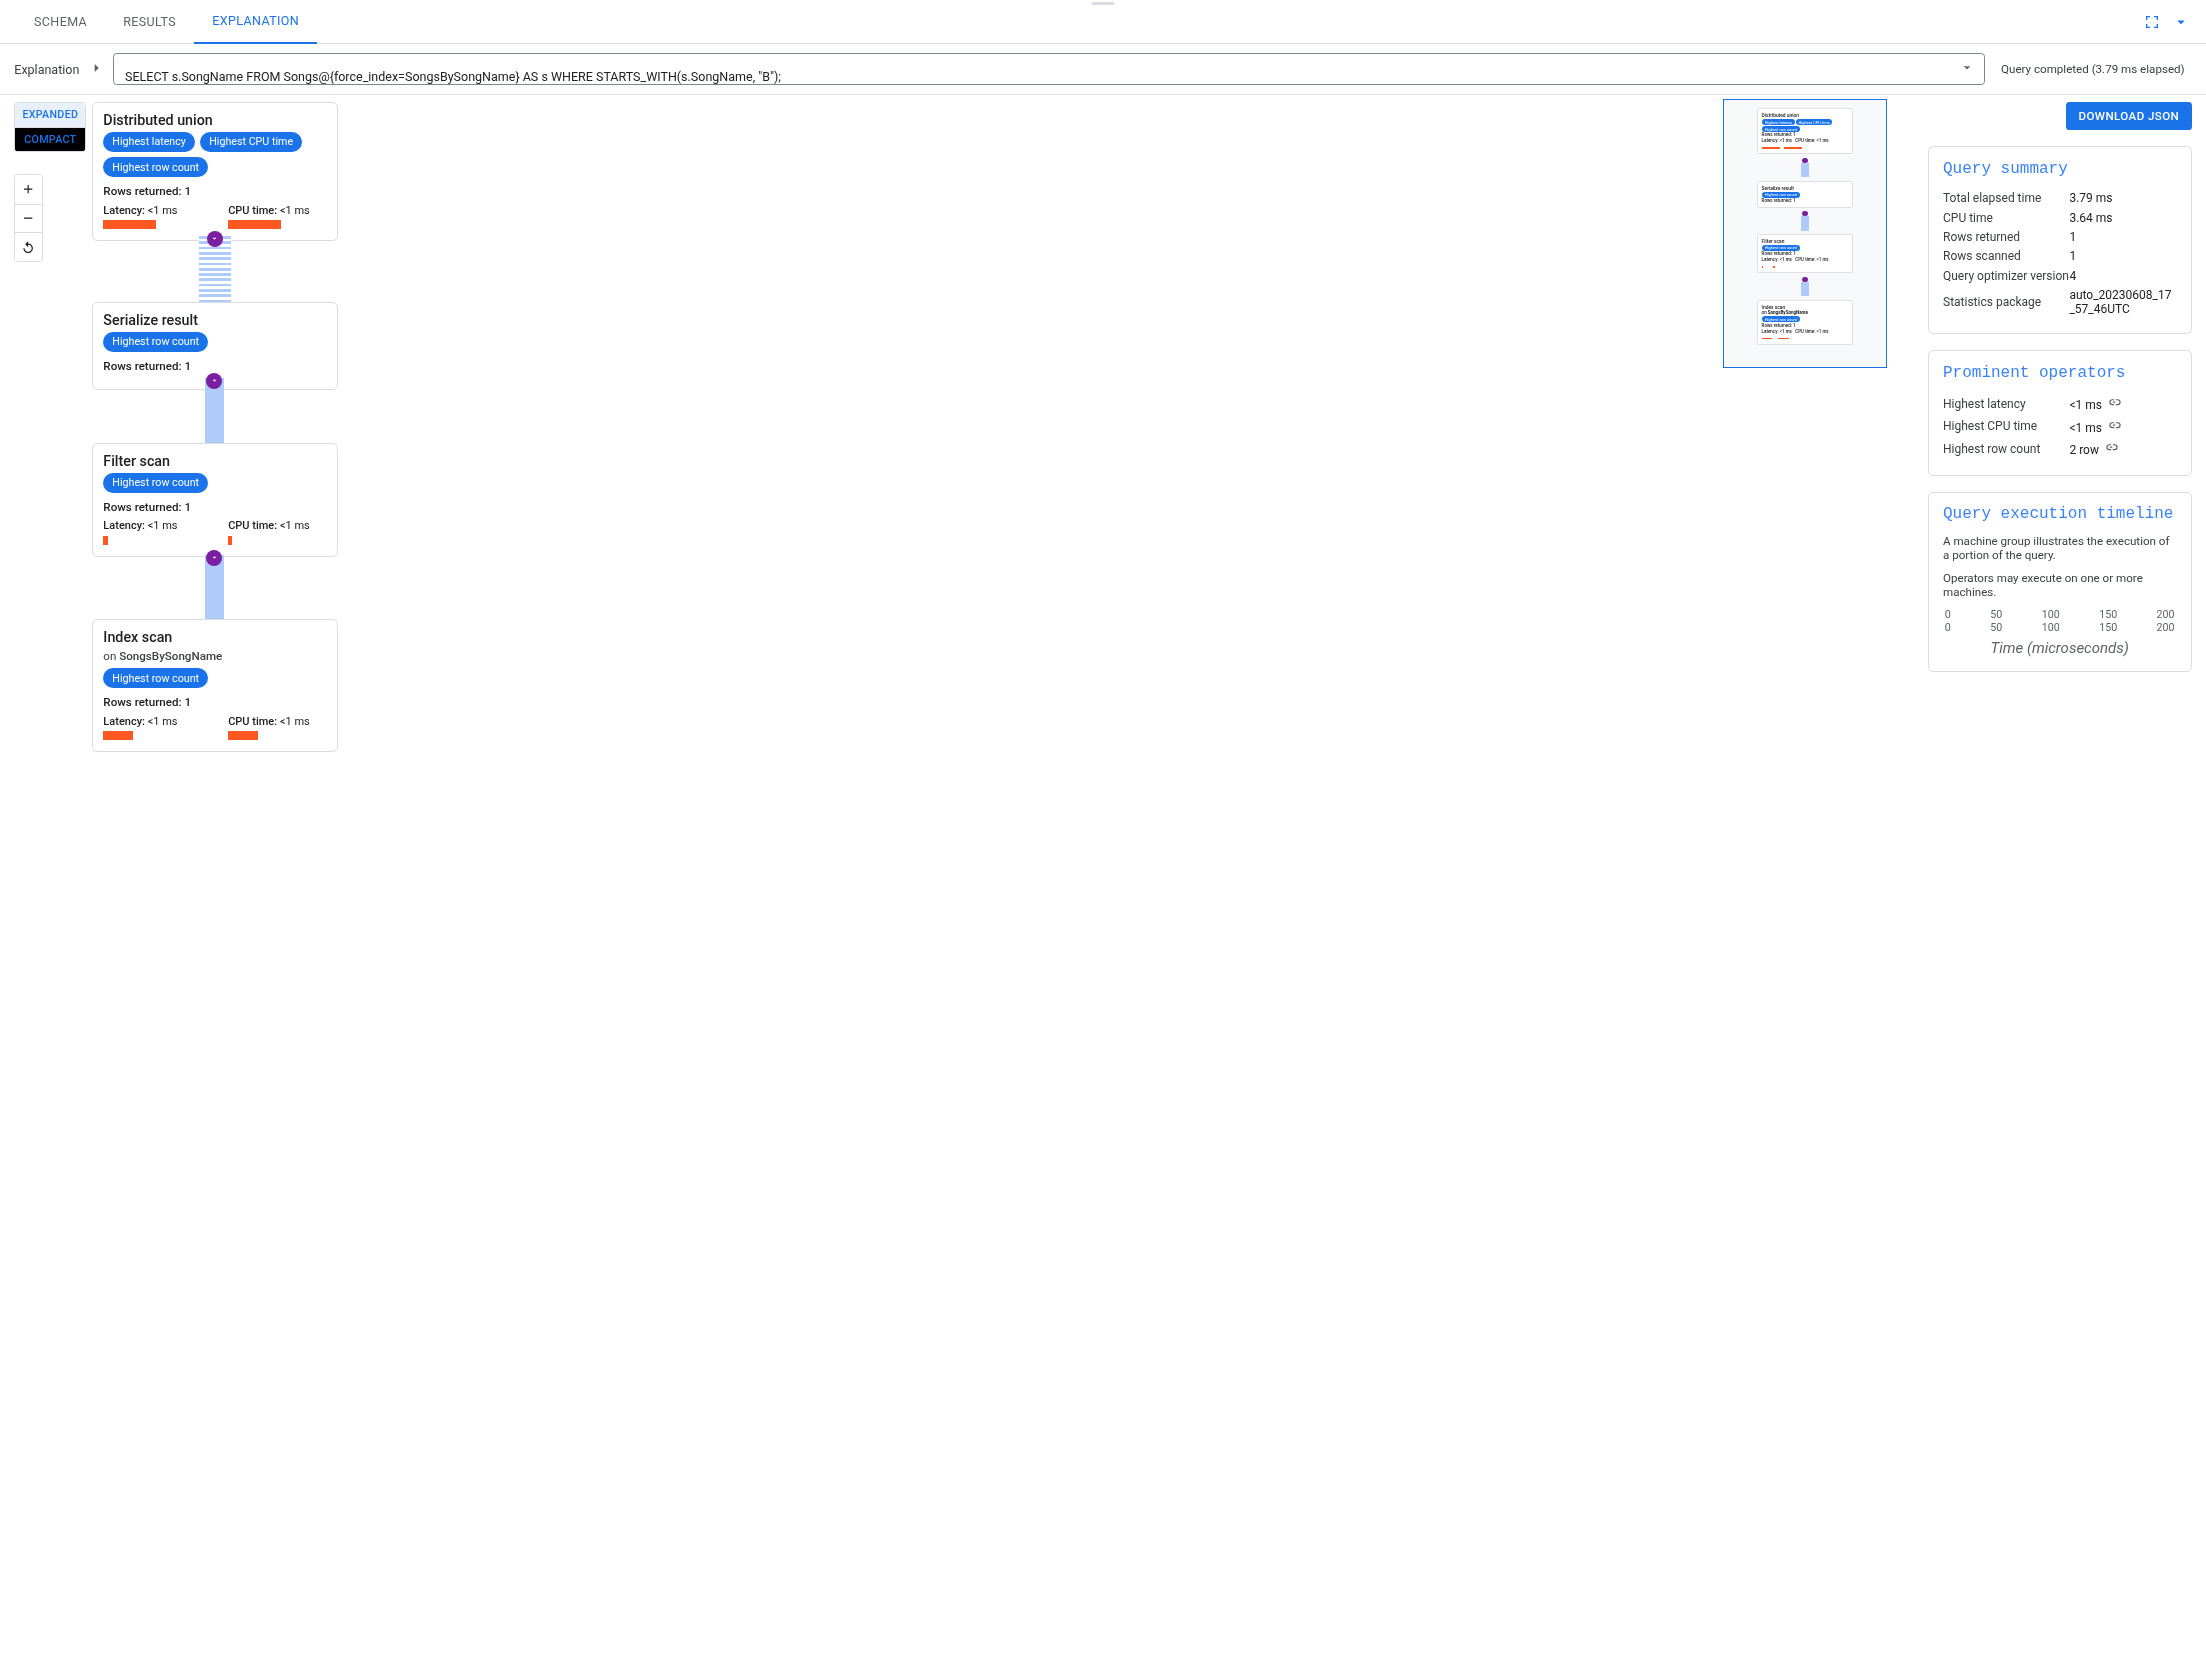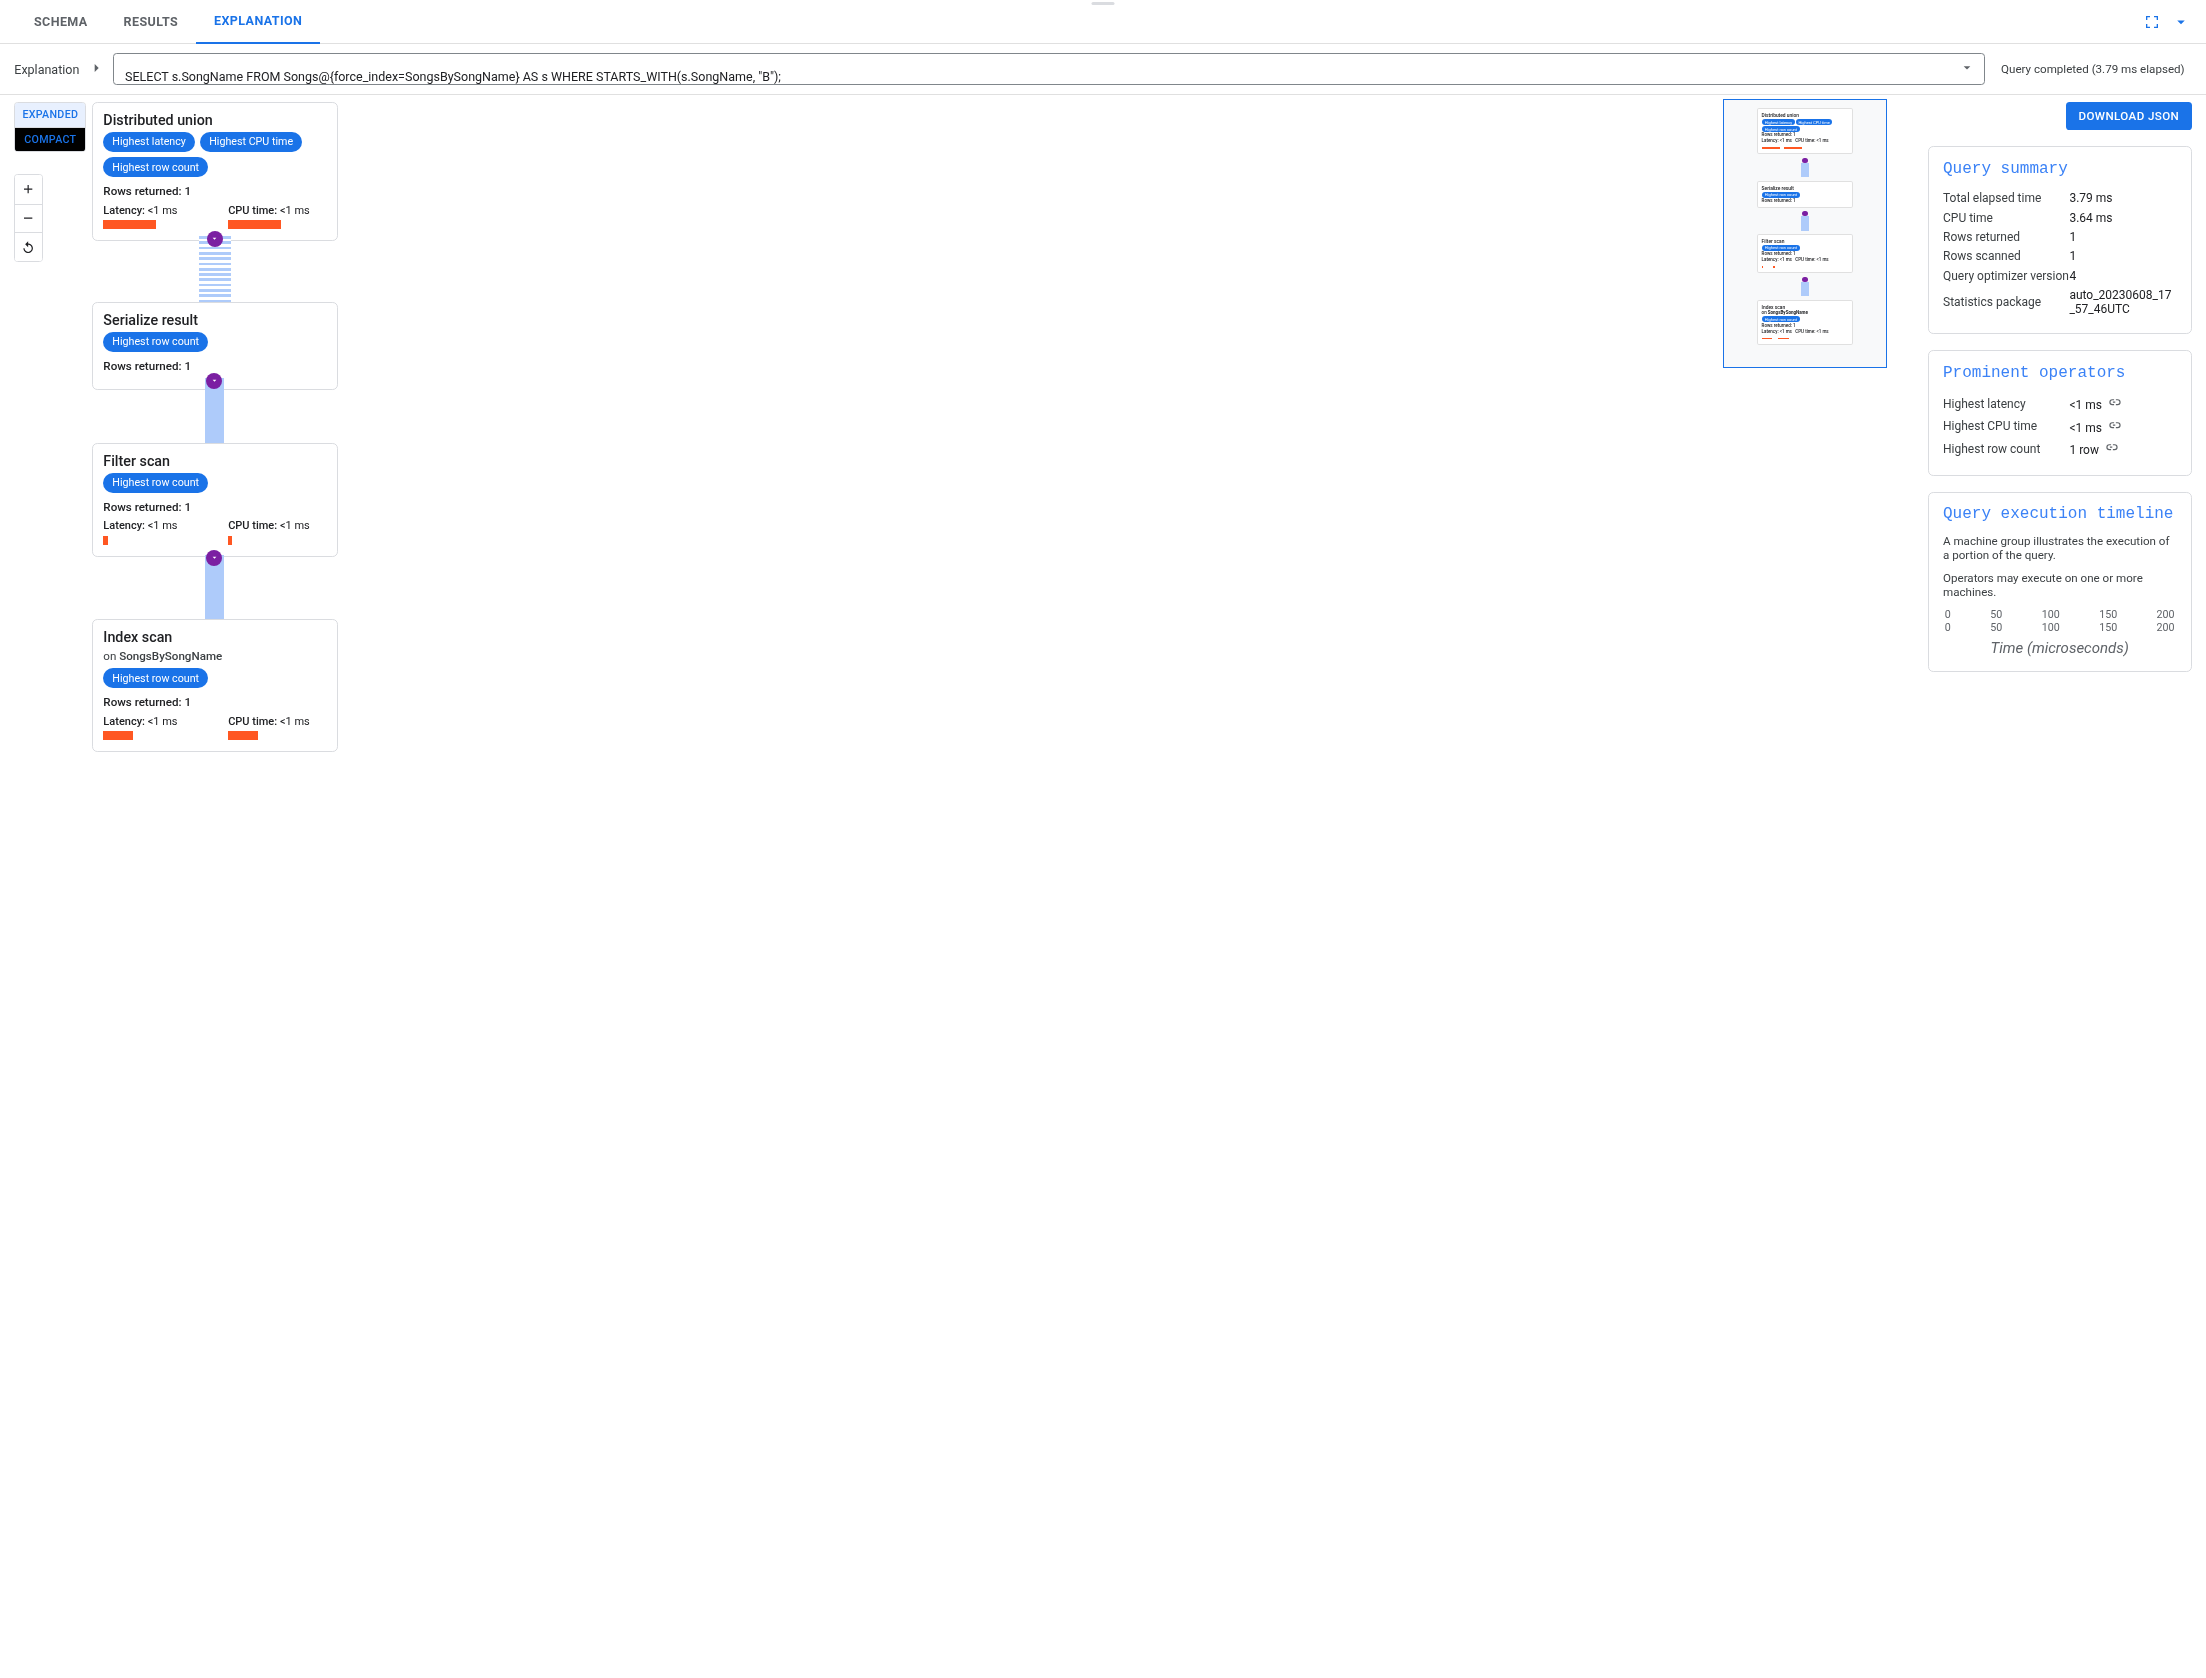--- a/index.html
+++ b/index.html
@@ -25,21 +25,21 @@
     height: 3.6px;
     background: #dadce0;
     border-radius: 1.8px;
     transform: translateX(-50%);
   }
   .tab {
     padding: 15px 18px;
     height: 44px;
     display: flex;
     align-items: center;
-    font-weight: 700;
+    font-weight: 400;
     font-size: 12.5px;
     letter-spacing: 0.4px;
     color: #5f6368;
     cursor: pointer;
   }
   .tab.active {
     color: #1a73e8;
     border-bottom: 2.7px solid #1a73e8;
   }
   .tabbar-right {
@@ -512,21 +512,21 @@
               </svg></span></span>
       </div>
       <div class="stat-row">
         <span class="k">Highest CPU time</span>
           <span class="v"><span>&lt;1 ms</span><span class="lnk"><svg width="14.3" height="14.3" viewBox="0 0 24 24" fill="#5f6368">
                 <path d="M3.9 12a5 5 0 015-5h3v2h-3a3 3 0 000 6h3v2h-3a5 5 0 01-5-5zm6-1h4v2h-4v-2zm5-4h3a5 5 0 010 10h-3v-2h3a3 3 0 000-6h-3V7z"></path>
               </svg></span></span>
       </div>
       <div class="stat-row">
         <span class="k">Highest row count</span>
-          <span class="v"><span>1 row</span><span class="lnk"><svg width="14.3" height="14.3" viewBox="0 0 24 24" fill="#5f6368">
+          <span class="v"><span>2 row</span><span class="lnk"><svg width="14.3" height="14.3" viewBox="0 0 24 24" fill="#5f6368">
                 <path d="M3.9 12a5 5 0 015-5h3v2h-3a3 3 0 000 6h3v2h-3a5 5 0 01-5-5zm6-1h4v2h-4v-2zm5-4h3a5 5 0 010 10h-3v-2h3a3 3 0 000-6h-3V7z"></path>
               </svg></span></span>
       </div>
     </div>
 
     <div class="panel">
       <h2>Query execution timeline</h2>
       <div class="desc">A machine group illustrates the execution of a portion of the query.</div>
       <div class="desc">Operators may execute on one or more machines.</div>
       <div class="timeline-chart">

